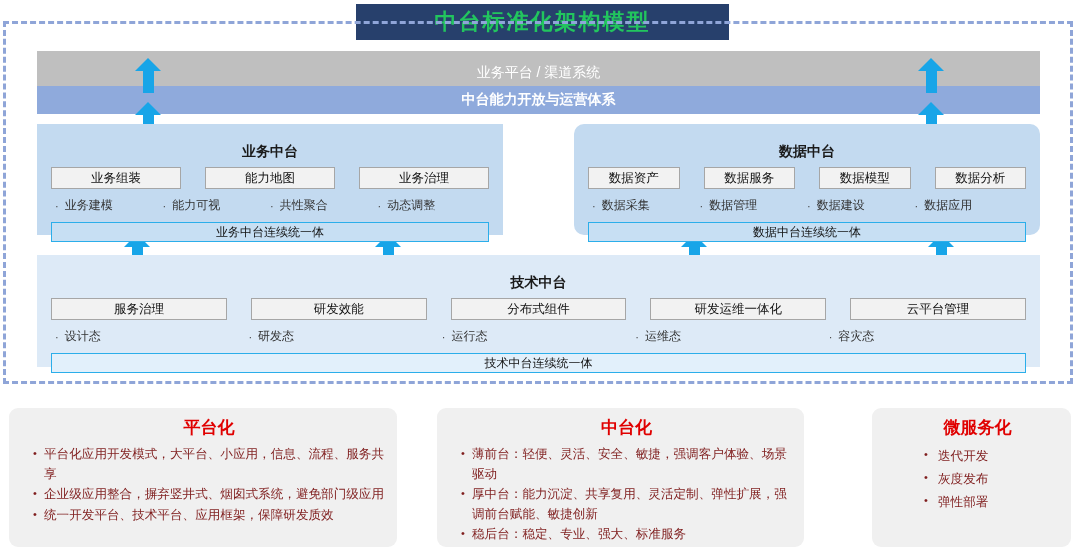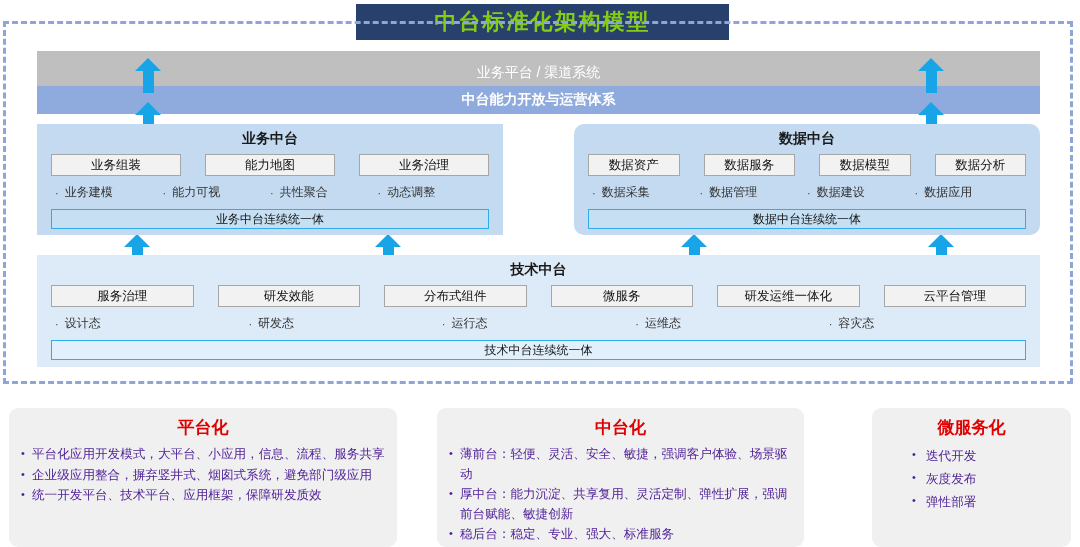--- a/index.html
+++ b/index.html
@@ -22,21 +22,21 @@
     left: 356px;
     top: 4px;
     width: 373px;
     height: 36px;
     background: #27406C;
     display: flex;
     align-items: center;
     justify-content: center;
   }
   #title-banner .title-text {
-    color: #84cc16;
+    color: #22c55e;
     font-size: 22px;
     font-weight: bold;
     letter-spacing: 2px;
   }
 
   
   #dashed-frame {
     position: absolute;
     left: 3px;
     top: 21px;
@@ -98,21 +98,21 @@
     box-sizing: border-box;
   }
   #tech-panel {
     background: #DDEAF7;
   }
   .panel-title {
     text-align: center;
     font-size: 14px;
     font-weight: bold;
     color: #1a1a1a;
-    margin-top: 6px;
+    margin-top: 19px;
   }
   .item-row {
     display: flex;
     justify-content: space-between;
     padding: 0 14px;
     margin-top: 6px;
     gap: 24px;
   }
   .item-box {
     flex: 1;
@@ -159,39 +159,39 @@
   #tech-panel .panel-footer {
     background: #E2F0FB;
   }
 
   
   .bottom-card {
     position: absolute;
     background: #F0F0F0;
     border-radius: 9px;
     box-sizing: border-box;
-    padding: 8px 12px 10px 12px;
+    padding: 8px 12px 10px 24px;
     overflow: hidden;
   }
   .card-title {
     text-align: center;
     color: #E00000;
     font-size: 17px;
     font-weight: bold;
     margin-bottom: 6px;
   }
   .card-bullets {
     list-style: none;
     margin: 0;
     padding: 0;
   }
   .card-bullets li {
     font-size: 12.6px;
     line-height: 1.55;
-    color: #4c1d95;
+    color: #7f1d1d;
     position: relative;
     padding-left: 11px;
     margin-bottom: 1px;
   }
   .card-bullets li::before {
     content: "\2022";
     position: absolute;
     left: 0;
     top: 0;
     font-size: 11px;
@@ -308,21 +308,20 @@
   </div>
   <div class="panel-footer">数据中台连续统一体</div>
 </div>
 
 <div class="platform-panel" id="tech-panel" style="left:37px; top:255px; width:1003px; height:112px;">
   <div class="panel-title">技术中台</div>
   <div class="item-row">
     <div class="item-box">服务治理</div>
     <div class="item-box">研发效能</div>
     <div class="item-box">分布式组件</div>
-    <div class="item-box">微服务</div>
     <div class="item-box">研发运维一体化</div>
     <div class="item-box">云平台管理</div>
   </div>
   <div class="bullet-row">
     <div class="bullet-item">
       <span class="dot">·</span>
       <span>设计态</span>
     </div>
     <div class="bullet-item">
       <span class="dot">·</span>

